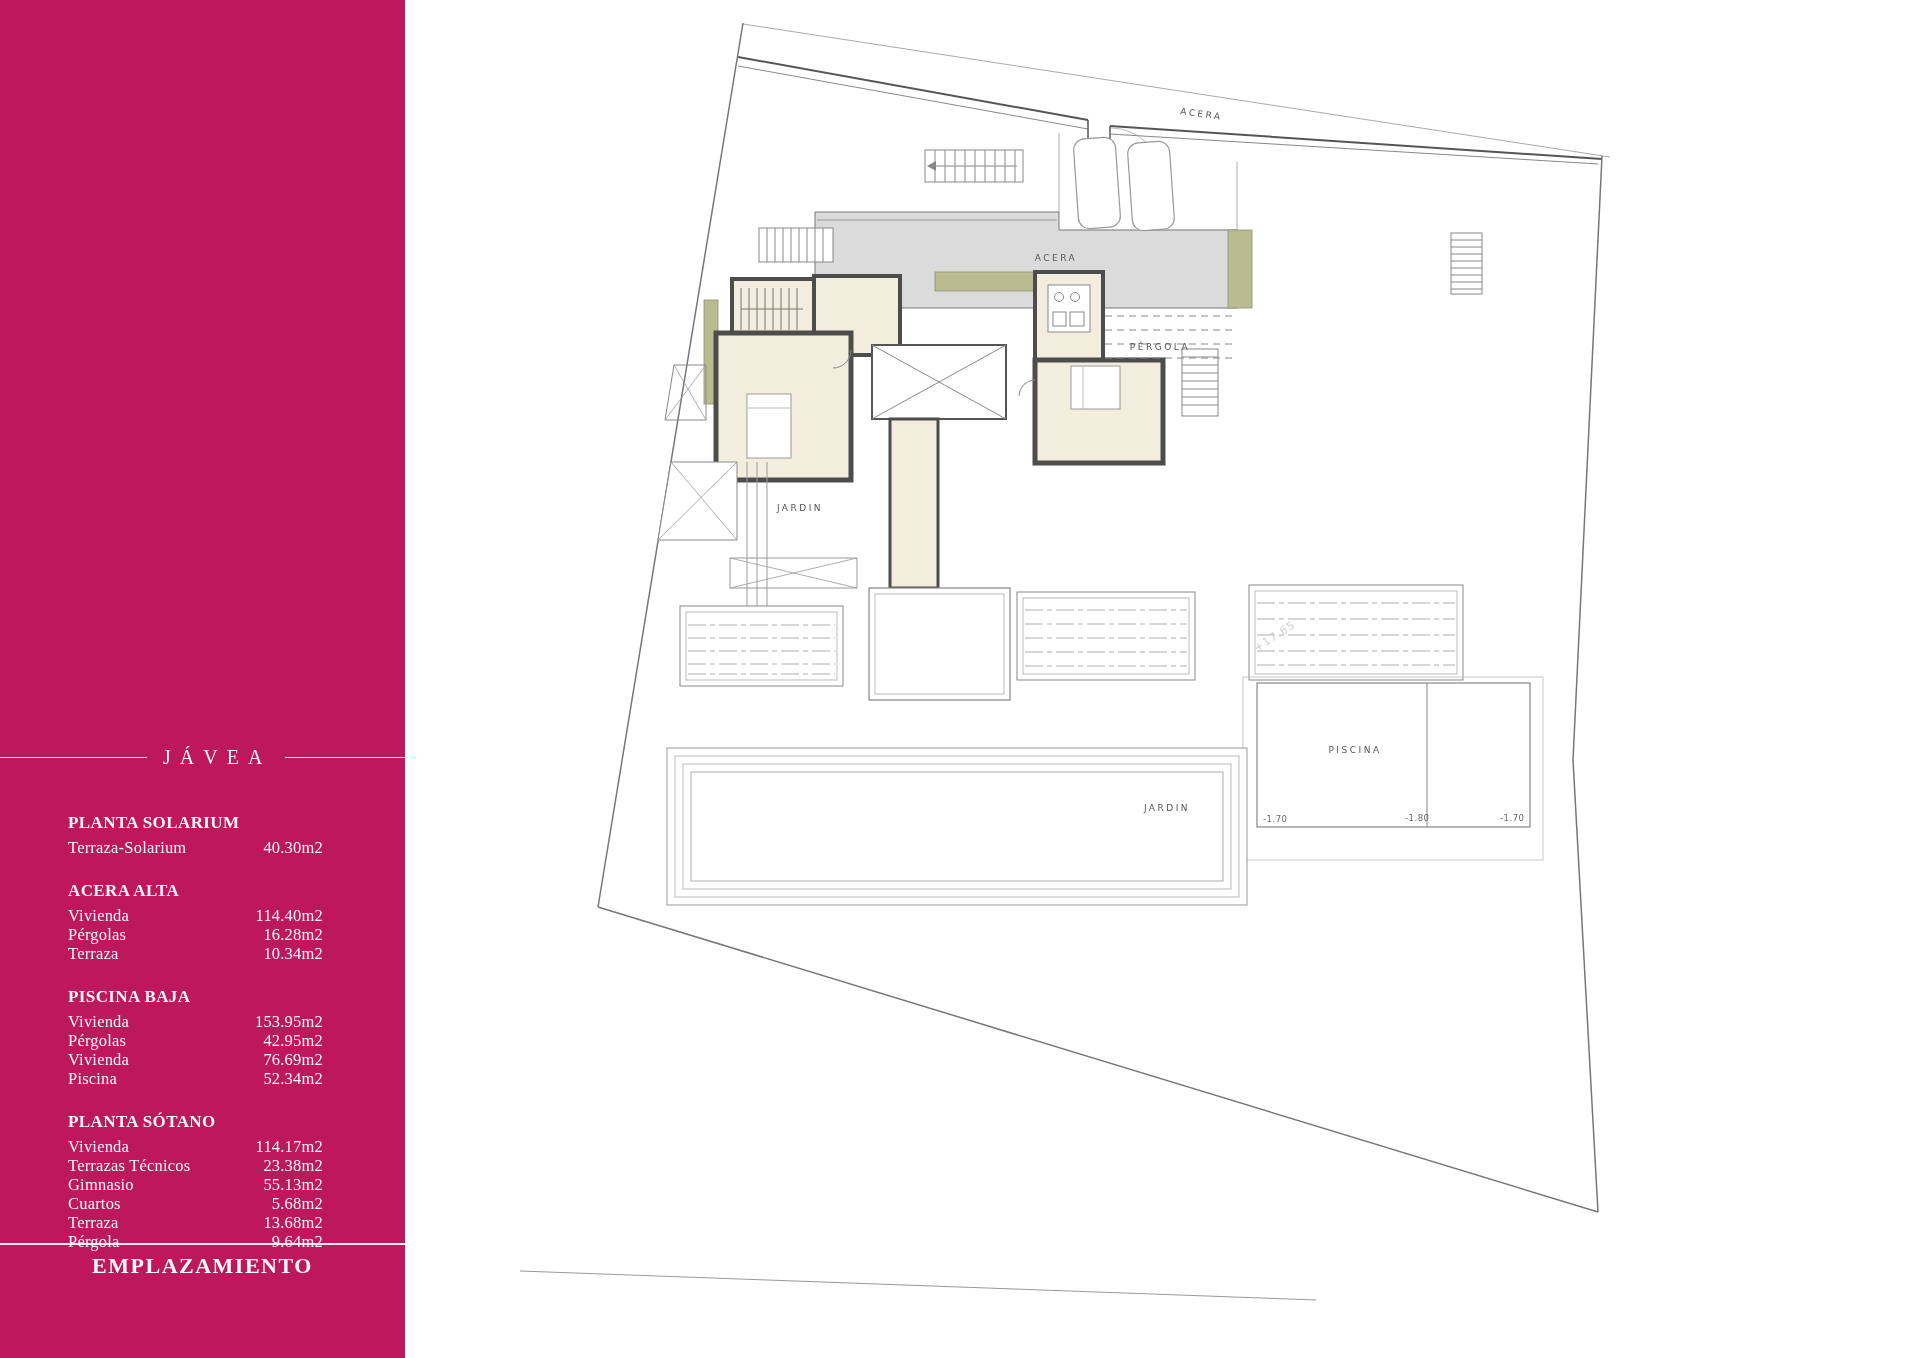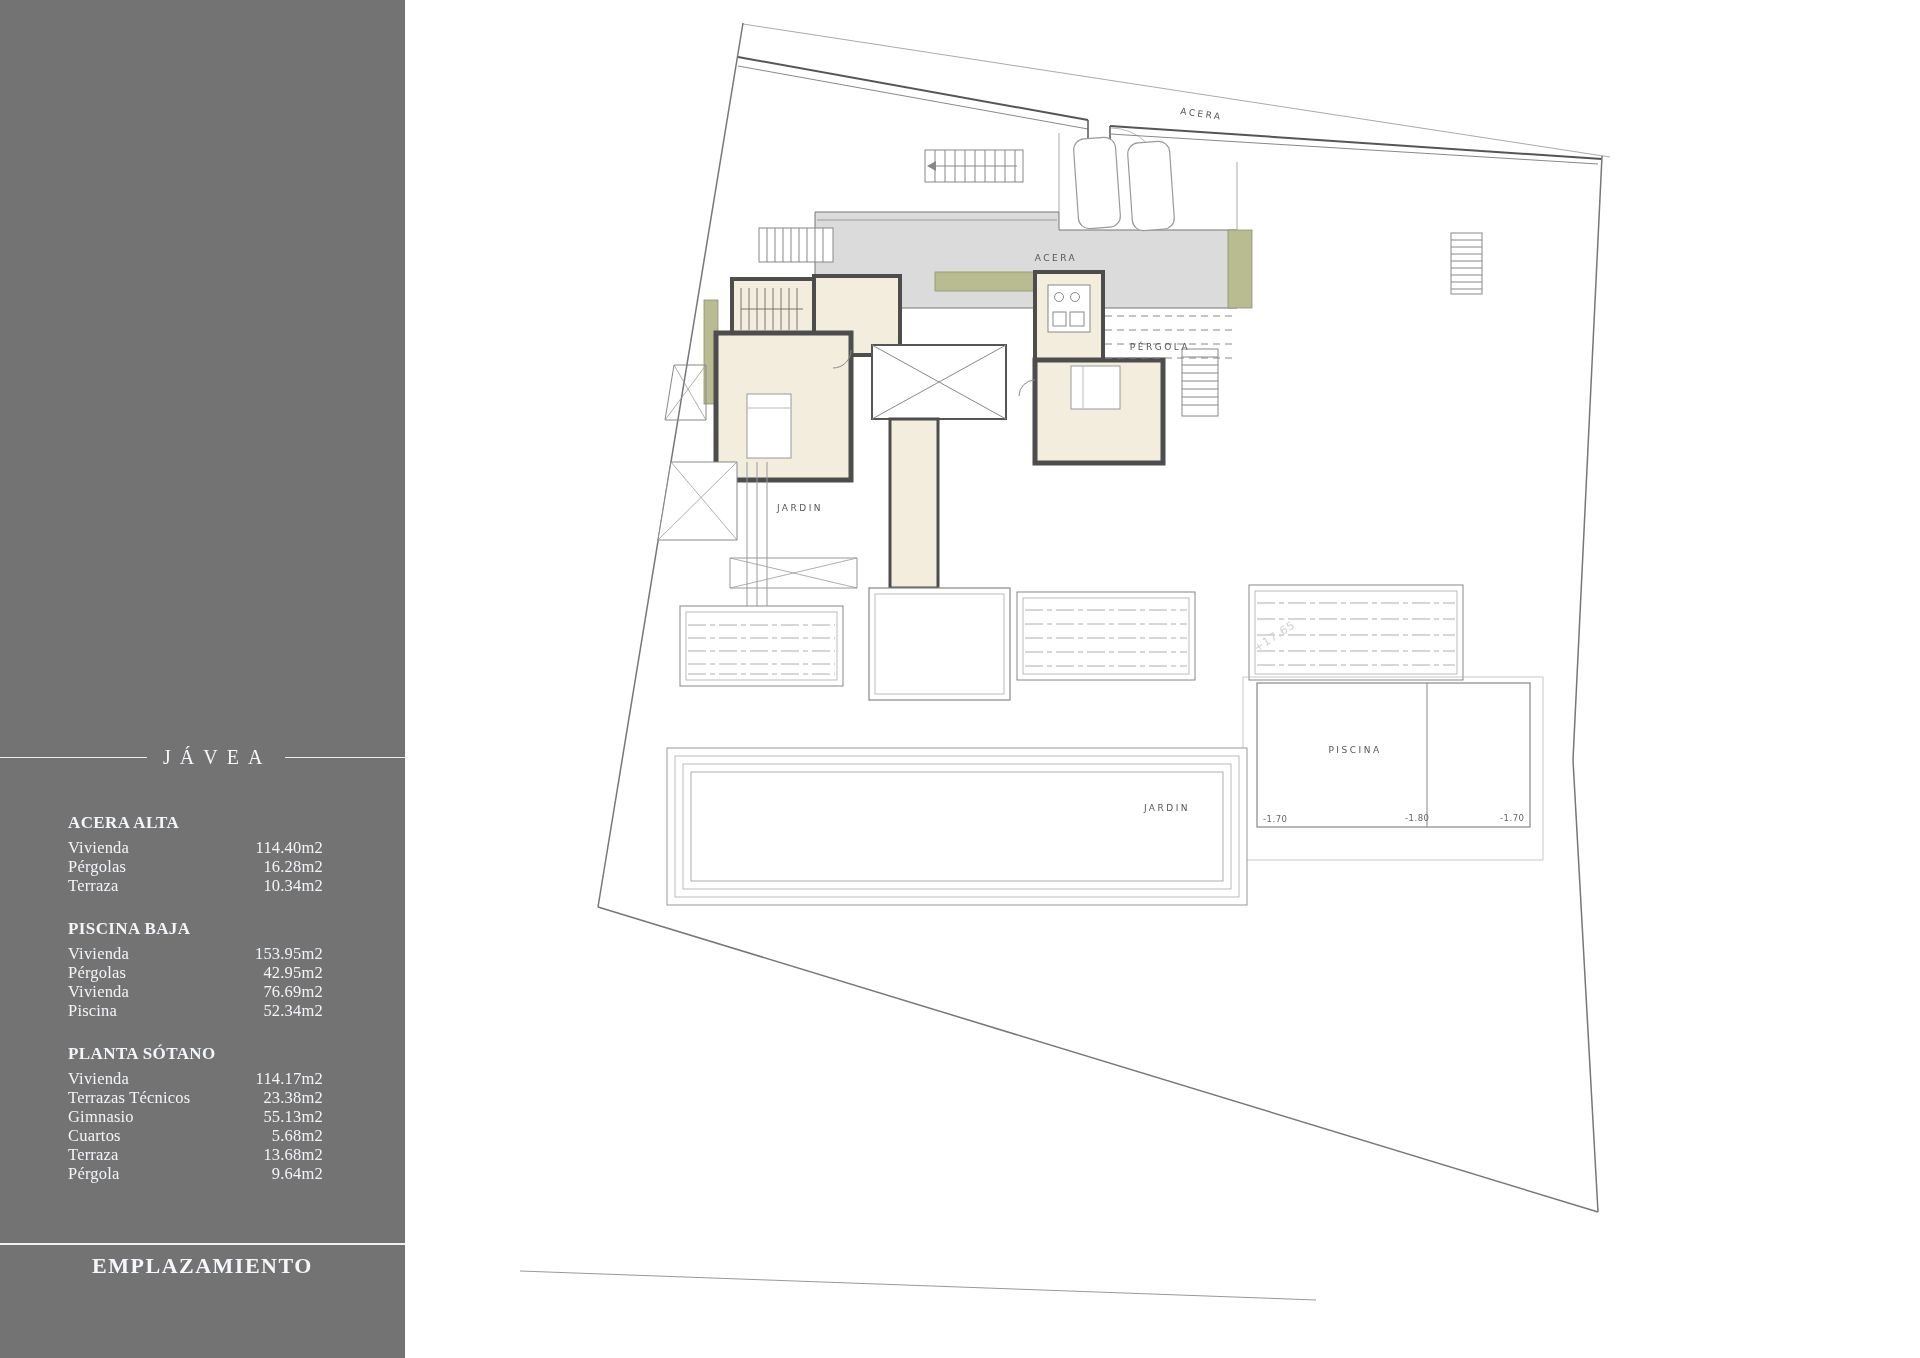--- a/index.html
+++ b/index.html
@@ -1,19 +1,19 @@
 <!DOCTYPE html>
 <html><head>
 <meta charset="utf-8">
 <style>
   html,body{margin:0;padding:0;background:#ffffff;}
   .stage{position:relative;width:1920px;height:1358px;background:#ffffff;overflow:hidden;
          font-family:"Liberation Serif", serif;}
   
-  .sidebar{position:absolute;left:0;top:0;width:405px;height:1358px;background:#737373;}
+  .sidebar{position:absolute;left:0;top:0;width:405px;height:1358px;background:#be185d;}
   .jv-row{position:absolute;left:0;right:0;top:746px;display:flex;align-items:center;}
   .rule{height:1.5px;background:rgba(255,255,255,.85);}
   .rule-l{width:147px;margin-right:16px;}
   .rule-r{flex:1;margin-left:14px;}
   .jv-title{color:#F4F7FB;font-size:20px;letter-spacing:9px;font-weight:400;white-space:nowrap;}
   .areas{position:absolute;left:68px;right:82px;top:813px;color:#F2F5F9;}
   .sec{margin-bottom:24px;}
   .sec-head{font-weight:bold;font-size:17px;letter-spacing:.4px;margin-bottom:5px;}
   .row{display:flex;justify-content:space-between;font-size:16.5px;line-height:19px;letter-spacing:.2px;}
   .divider{position:absolute;left:0;right:0;top:1243px;height:1.5px;background:rgba(255,255,255,.9);}
@@ -34,20 +34,27 @@
   <aside class="sidebar">
 
     <div class="jv-row">
       <div class="rule rule-l"></div>
       <div class="jv-title">JÁVEA</div>
       <div class="rule rule-r"></div>
     </div>
 
     <div class="areas">
 
+      <div class="sec">
+        <div class="sec-head">PLANTA SOLARIUM</div>
+        <div class="row">
+          <span>Terraza-Solarium</span>
+          <span>40.30m2</span>
+        </div>
+      </div>
 
       <div class="sec">
         <div class="sec-head">ACERA ALTA</div>
         <div class="row">
           <span>Vivienda</span>
           <span>114.40m2</span>
         </div>
         <div class="row">
           <span>Pérgolas</span>
           <span>16.28m2</span>

